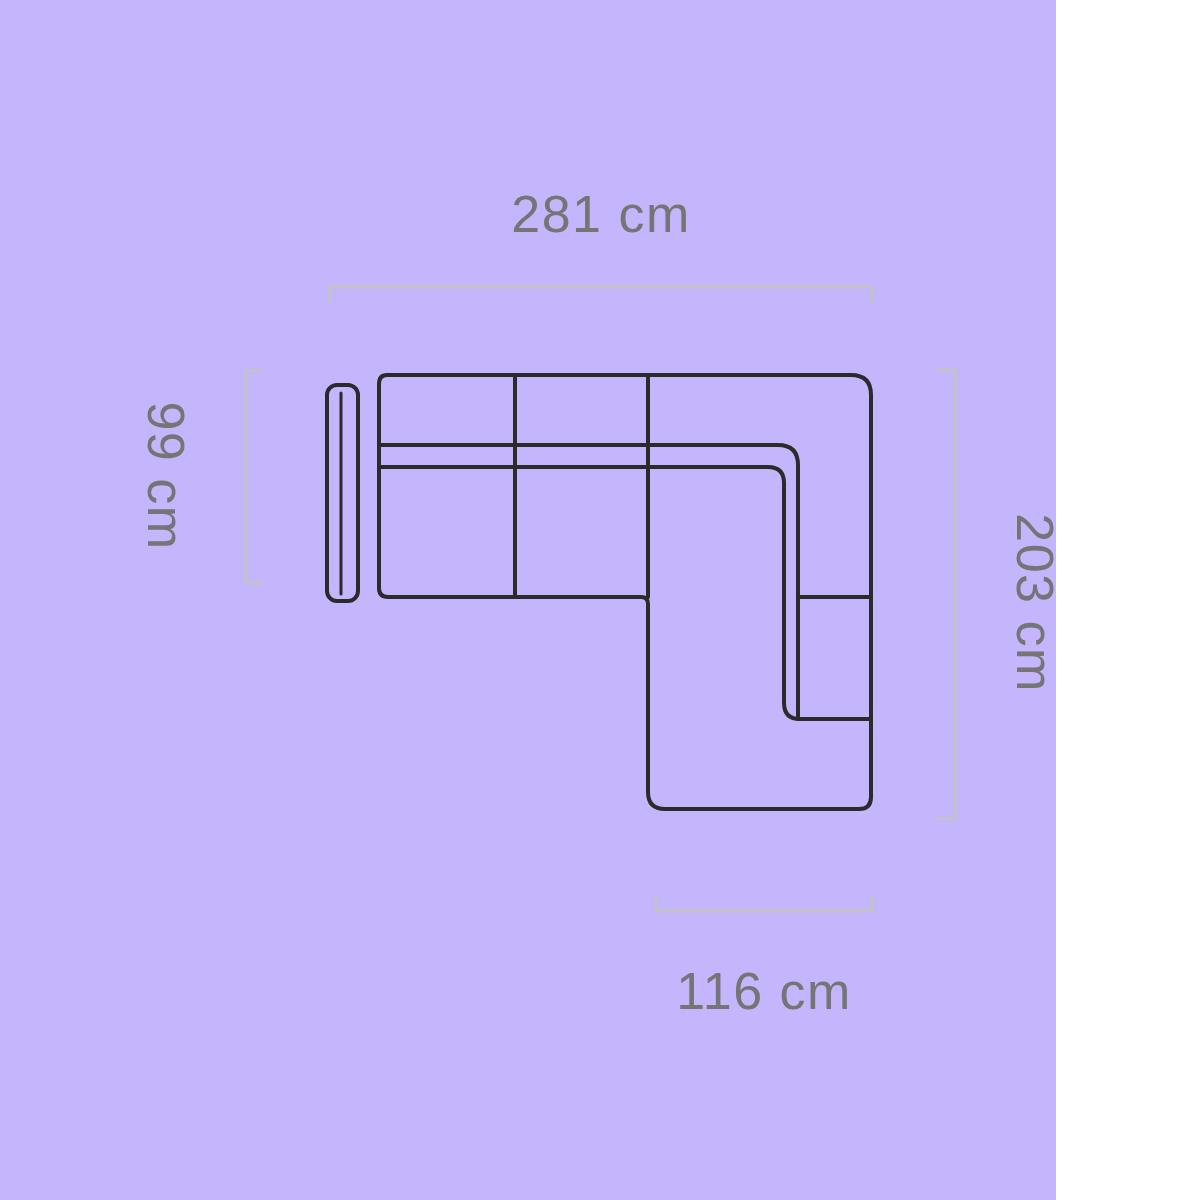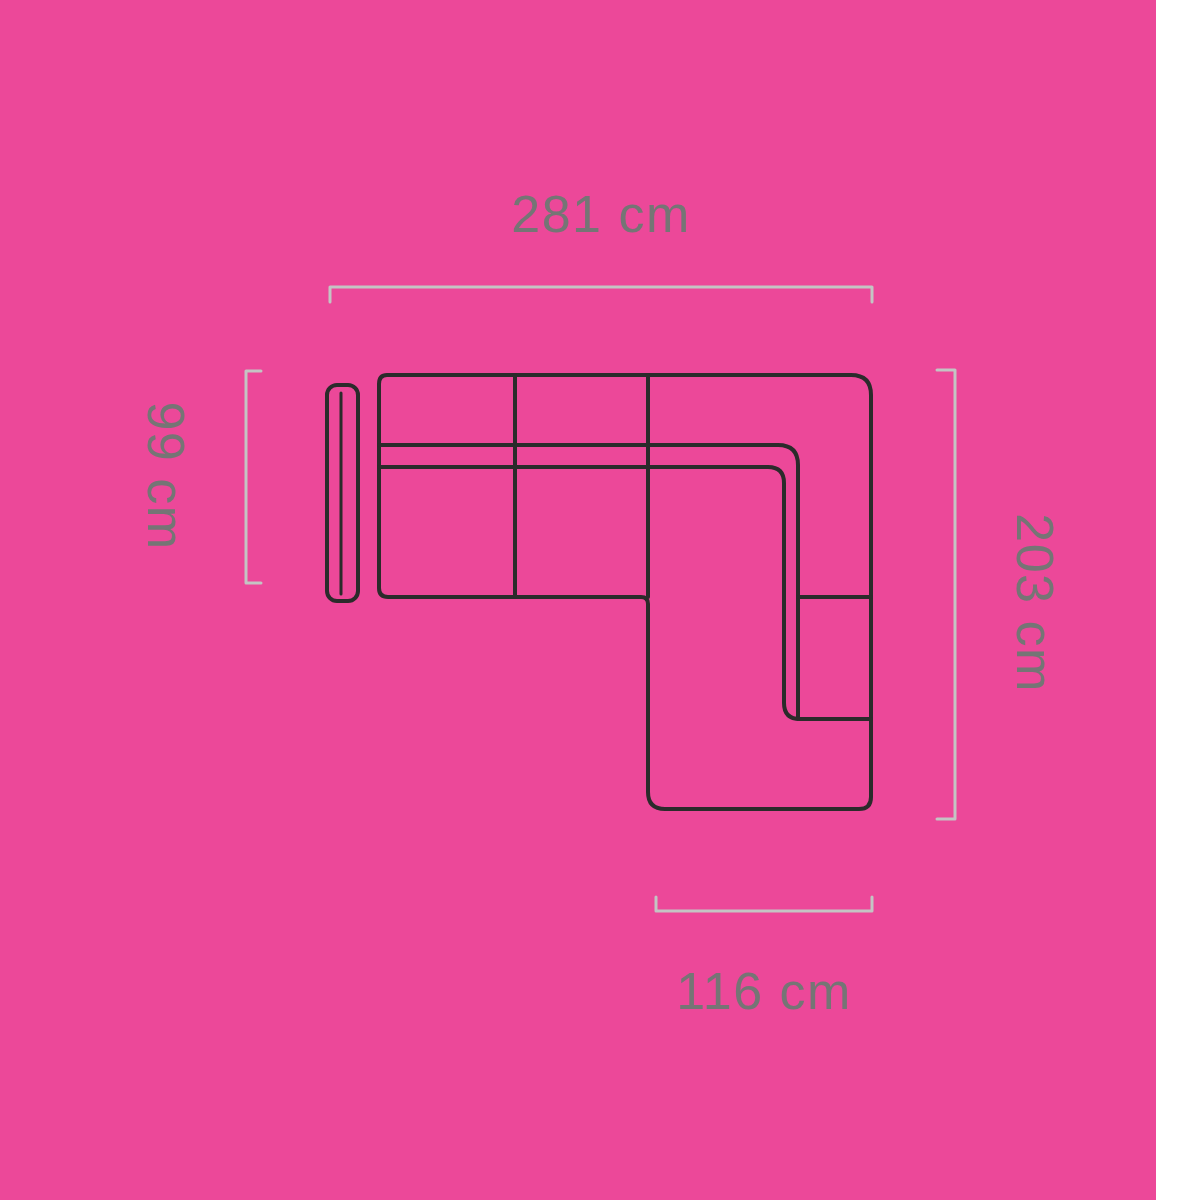--- a/index.html
+++ b/index.html
@@ -2,23 +2,23 @@
 <html><head>
 <meta charset="utf-8">
 <style>
   html, body {
     margin: 0;
     padding: 0;
     background: #ffffff;
   }
   .stage {
     position: relative;
-    width: 1156px;
+    width: 1056px;
     height: 1200px;
-    background: #ec4899;
+    background: #c4b5fd;
     overflow: hidden;
     font-family: "Liberation Sans", sans-serif;
   }
   .stage svg {
     position: absolute;
     left: 0;
     top: 0;
     display: block;
   }
   .dim-label {

